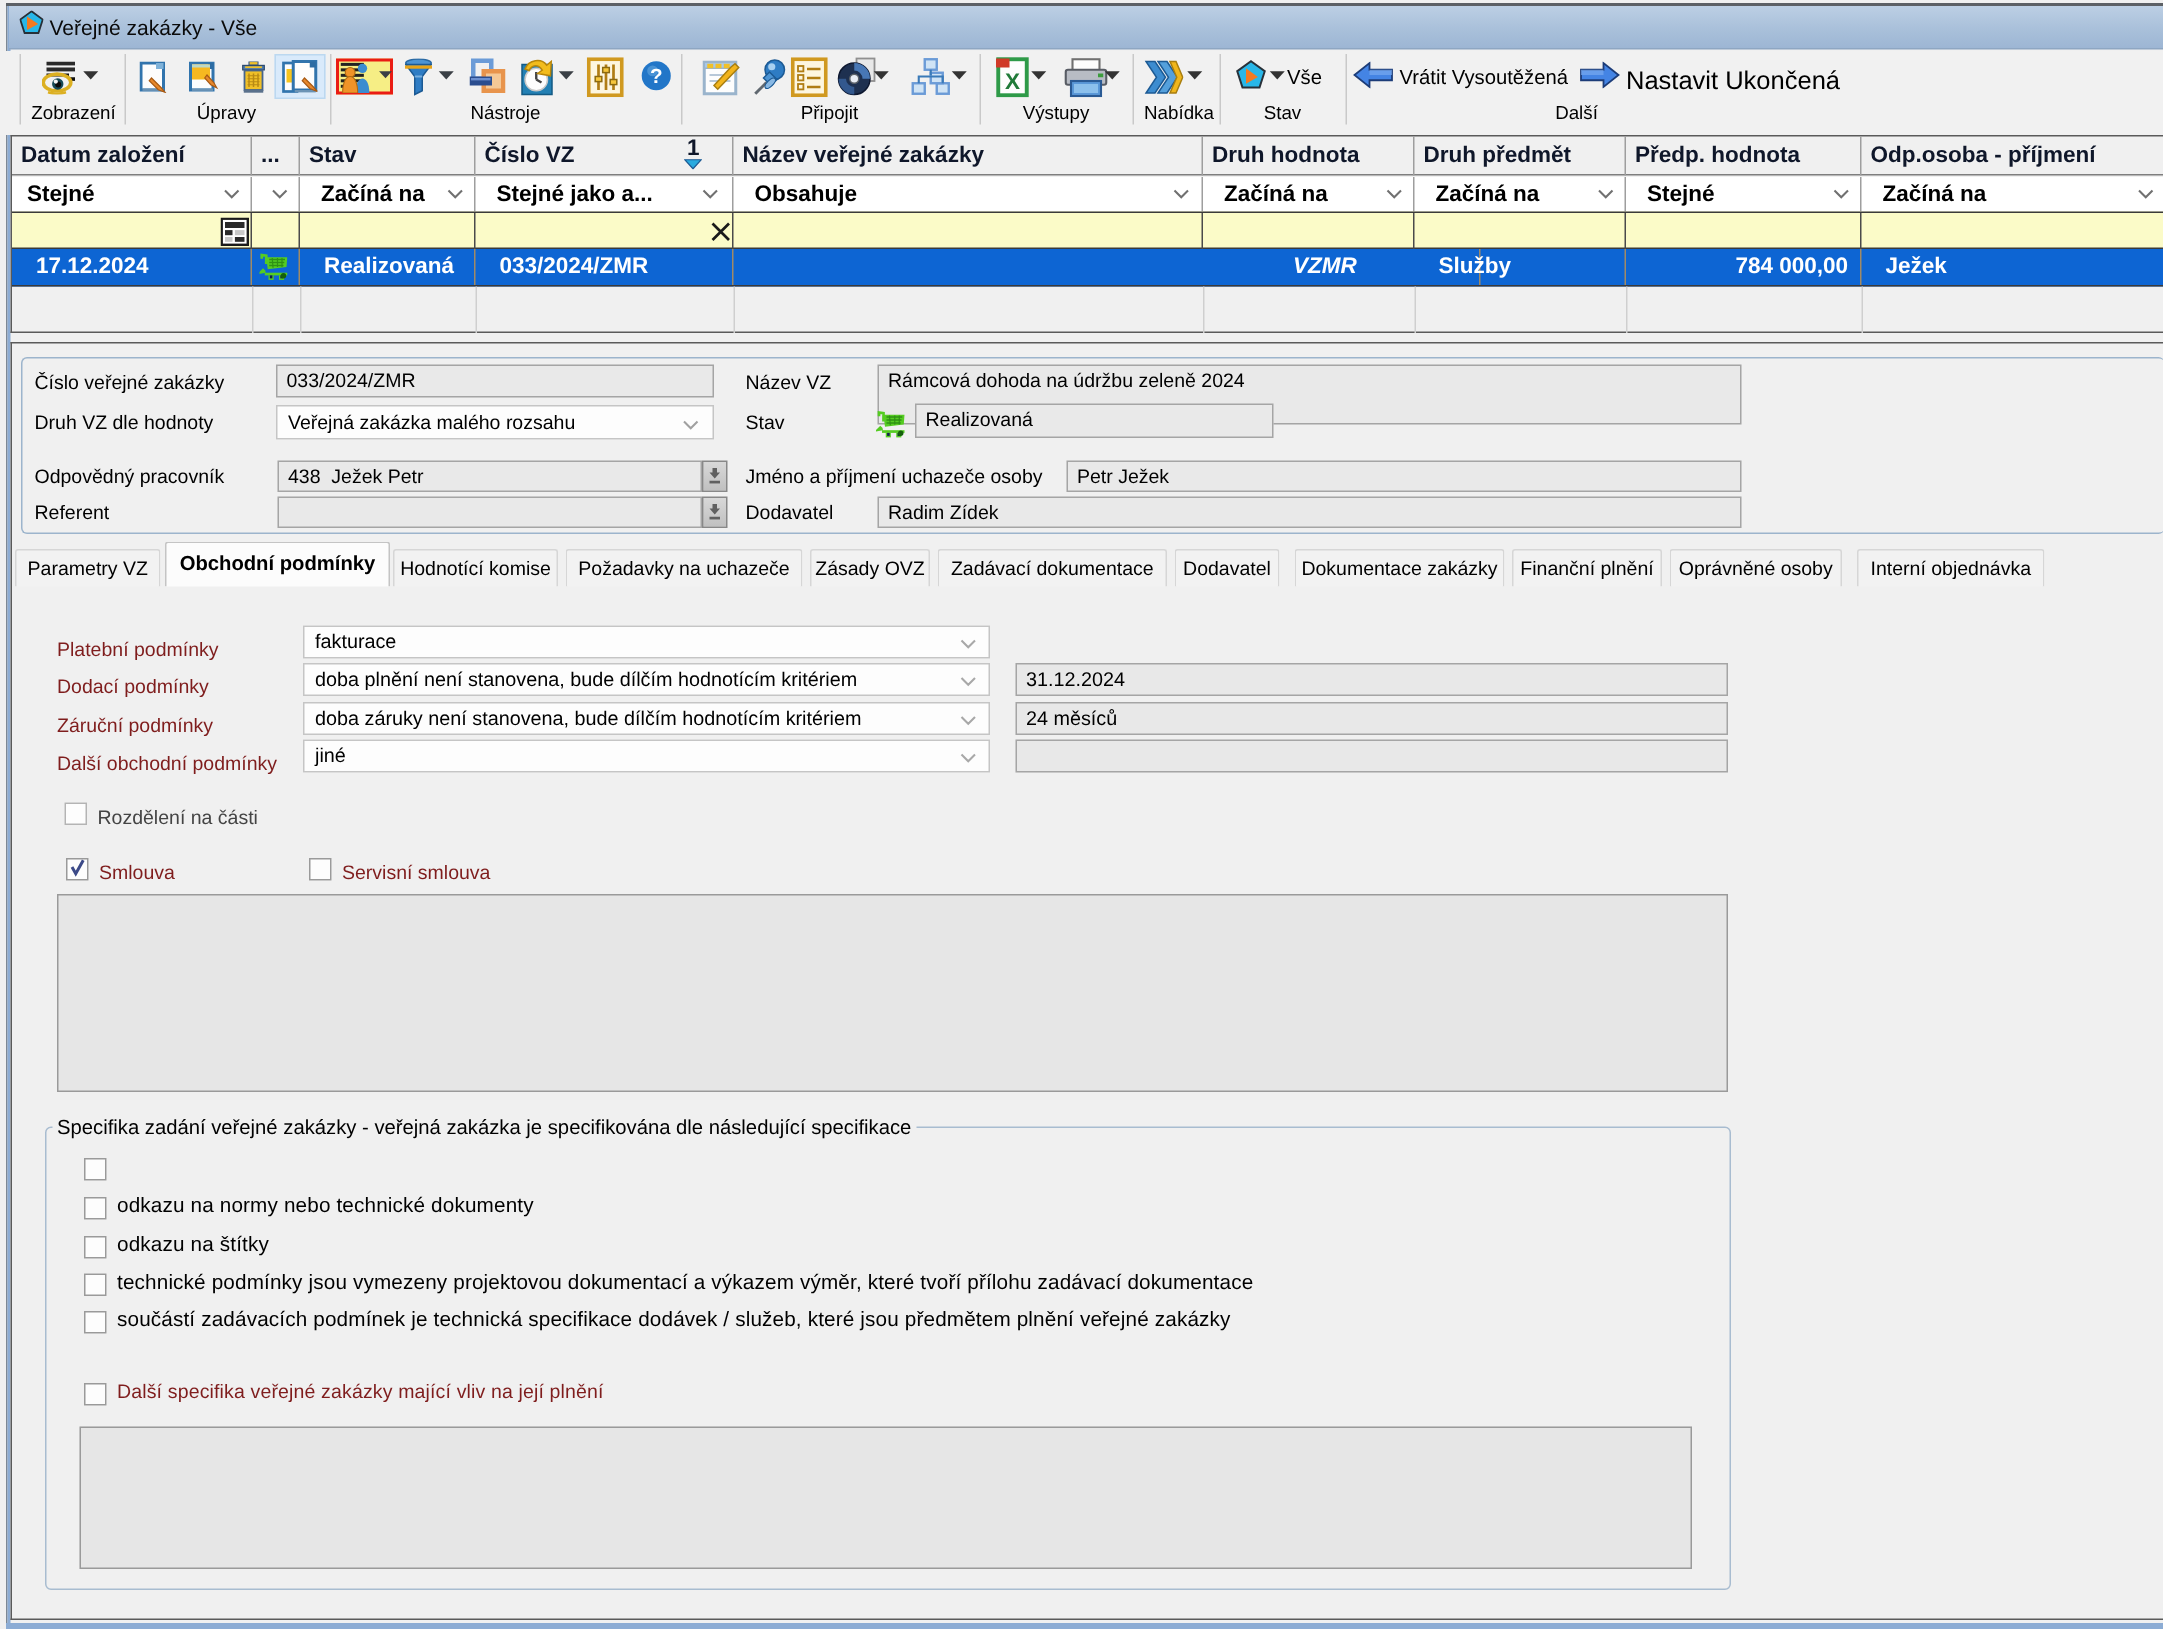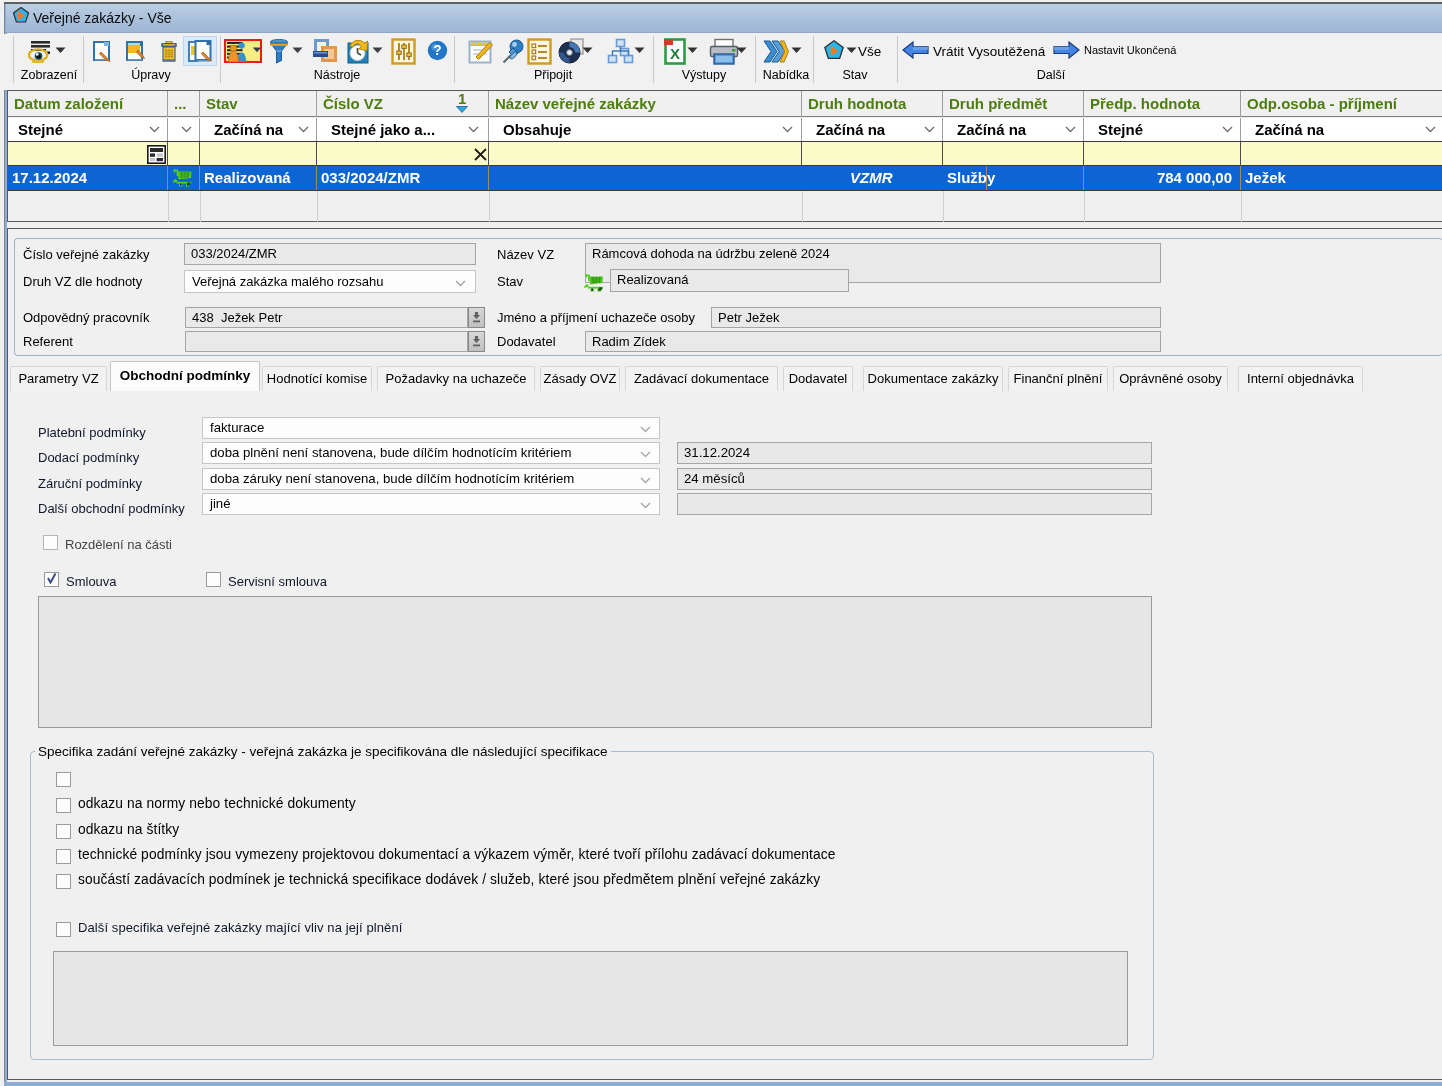--- a/index.html
+++ b/index.html
@@ -5,30 +5,30 @@
 * { margin:0; padding:0; box-sizing:border-box; }
 html,body { width:1442px; height:1086px; overflow:hidden; }
 body { font-family:"Liberation Sans", sans-serif; background:#f0f0f0; position:relative; }
 .abs { position:absolute; }
 .lbl { position:absolute; font-size:13px; color:#000; white-space:nowrap; }
 .inp { position:absolute; background:#e9e9e9; border:1px solid #a5a5a5; font-size:13px; color:#000; line-height:20px; padding-left:6px; white-space:nowrap; overflow:hidden; }
 .cmb { position:absolute; background:#fdfdfd; border:1px solid #c5c5c5; font-size:13px; color:#000; line-height:21px; padding-left:7px; white-space:nowrap; overflow:hidden; }
 .chk { position:absolute; width:15px; height:15px; background:#fdfdfd; border:1px solid #9a9a9a; }
 .sep { position:absolute; width:1px; background:#c9c9c9; top:36px; height:47px; }
 .glabel { position:absolute; font-size:12.5px; color:#000; text-align:center; }
-.hcell { position:absolute; top:0; height:26px; font-size:15px; font-weight:bold; color:#4d7c0f; padding-left:6px; line-height:25px; border-right:1px solid #9e9e9e; white-space:nowrap; overflow:hidden; }
+.hcell { position:absolute; top:0; height:26px; font-size:15px; font-weight:bold; color:#0f172a; padding-left:6px; line-height:25px; border-right:1px solid #9e9e9e; white-space:nowrap; overflow:hidden; }
 .fcell { position:absolute; top:0; height:23px; font-size:15px; font-weight:bold; color:#000; line-height:23px; border-right:1px solid #9e9e9e; white-space:nowrap; overflow:hidden; }
 .fch { position:absolute; top:8px; }
 .ycell { position:absolute; top:0; height:25px; border-right:1px solid #4a4a4a; }
-.dcell { position:absolute; top:0; height:24px; font-size:15px; font-weight:bold; color:#fff; padding-left:4px; line-height:23px; border-right:1px solid #a08a66; white-space:nowrap; overflow:hidden; }
+.dcell { position:absolute; top:0; height:24px; font-size:15px; font-weight:bold; color:#fff; padding-left:16px; line-height:23px; border-right:1px solid #a08a66; white-space:nowrap; overflow:hidden; }
 .vline { position:absolute; top:100px; height:31px; width:1px; background:#cfcfcf; }
 .spinbtn { width:17px; height:21px; background:linear-gradient(#d8d8d8,#c0c0c0); border:1px solid #888; display:flex; align-items:center; justify-content:center; }
 .tab { position:absolute; top:137px; height:25px; background:#f2f2f2; border:1px solid #d6d6d6; border-bottom:none; border-radius:2px 2px 0 0; font-size:13px; text-align:center; line-height:24px; white-space:nowrap; overflow:hidden; }
 .tabsel { position:absolute; top:132px; height:30px; background:#fcfcfc; border:1px solid #c4c4c4; border-bottom:none; border-radius:2px 2px 0 0; font-size:13.5px; font-weight:bold; text-align:center; line-height:28px; white-space:nowrap; z-index:2; }
-.lbl2 { position:absolute; font-size:13px; color:#0f172a; white-space:nowrap; }
+.lbl2 { position:absolute; font-size:13px; color:#7f1d1d; white-space:nowrap; }
 .lbl3 { position:absolute; font-size:13.8px; color:#000; white-space:nowrap; letter-spacing:0.1px; }
 .cmb2 { position:absolute; width:458px; height:22px; background:#fdfdfd; border:1px solid #c5c5c5; font-size:13.2px; line-height:20px; padding-left:7px; white-space:nowrap; overflow:hidden; }
 .inp2 { position:absolute; width:475px; height:22px; background:#e8e8e8; border:1px solid #a5a5a5; font-size:13.2px; line-height:20px; padding-left:6px; white-space:nowrap; overflow:hidden; }
 .chk2 { position:absolute; width:15px; height:15px; background:#fdfdfd; border:1px solid #9a9a9a; }
 </style>
 </head>
 <body>
 
 <div class="abs" style="left:4px;top:2px;width:1438px;height:2px;background:#5c6065;"></div>
 <div class="abs" style="left:4px;top:4px;width:1px;height:1080px;background:#7d8894;"></div>
@@ -250,21 +250,21 @@
 
   <svg class="abs" style="left:902px;top:7px" width="27" height="18" viewBox="0 0 27 18">
     <polygon points="1,9 11,1 11,5.5 26,5.5 26,12.5 11,12.5 11,17" fill="#4484e4" stroke="#1c3c78" stroke-width="1.2"></polygon>
     <polygon points="11,5.5 26,5.5 26,9 11,9 11,1" fill="#78aaf0" opacity="0.7"></polygon>
   </svg>
   <span class="abs" style="left:933px;top:10px;font-size:13.5px;">Vrátit Vysoutěžená</span>
   <svg class="abs" style="left:1053px;top:7px" width="27" height="18" viewBox="0 0 27 18">
     <polygon points="26,9 16,1 16,5.5 1,5.5 1,12.5 16,12.5 16,17" fill="#4484e4" stroke="#1c3c78" stroke-width="1.2"></polygon>
     <polygon points="16,5.5 1,5.5 1,9 16,9 16,1" fill="#78aaf0" opacity="0.7"></polygon>
   </svg>
-  <span class="abs" style="left:1084px;top:10px;font-size:11px;">Nastavit Ukončená</span>
+  <span class="abs" style="left:1084px;top:10px;font-size:17px;">Nastavit Ukončená</span>
   <div class="glabel" style="left:1011px;top:34px;width:80px;">Další</div>
 </div>
 
 <div id="table" class="abs" style="left:7px;top:90px;width:1435px;height:132px;background:#f0f0f0;border:1px solid #5a5a5a;border-right:none;">
 
   <div class="abs hdr-row" style="left:0;top:0;width:1434px;height:26px;border-bottom:1px solid #7e7e7e;">
     <div class="hcell" style="left:0;width:160px;">Datum založení</div>
     <div class="hcell" style="left:160px;width:32px;">...</div>
     <div class="hcell" style="left:192px;width:117px;">Stav</div>
     <div class="hcell" style="left:309px;width:172px;">Číslo VZ

